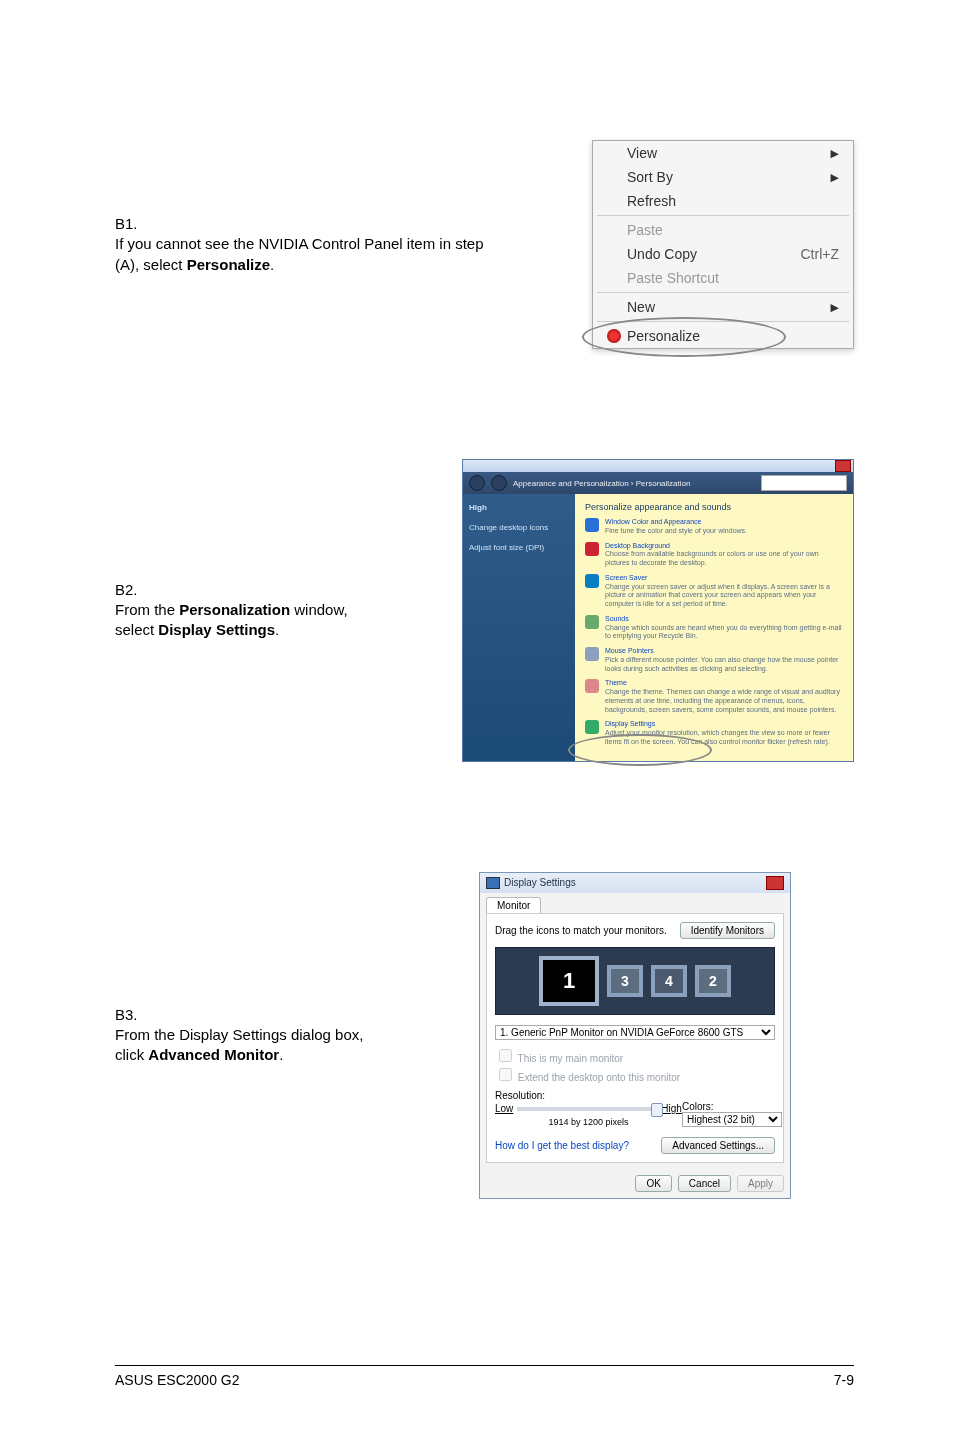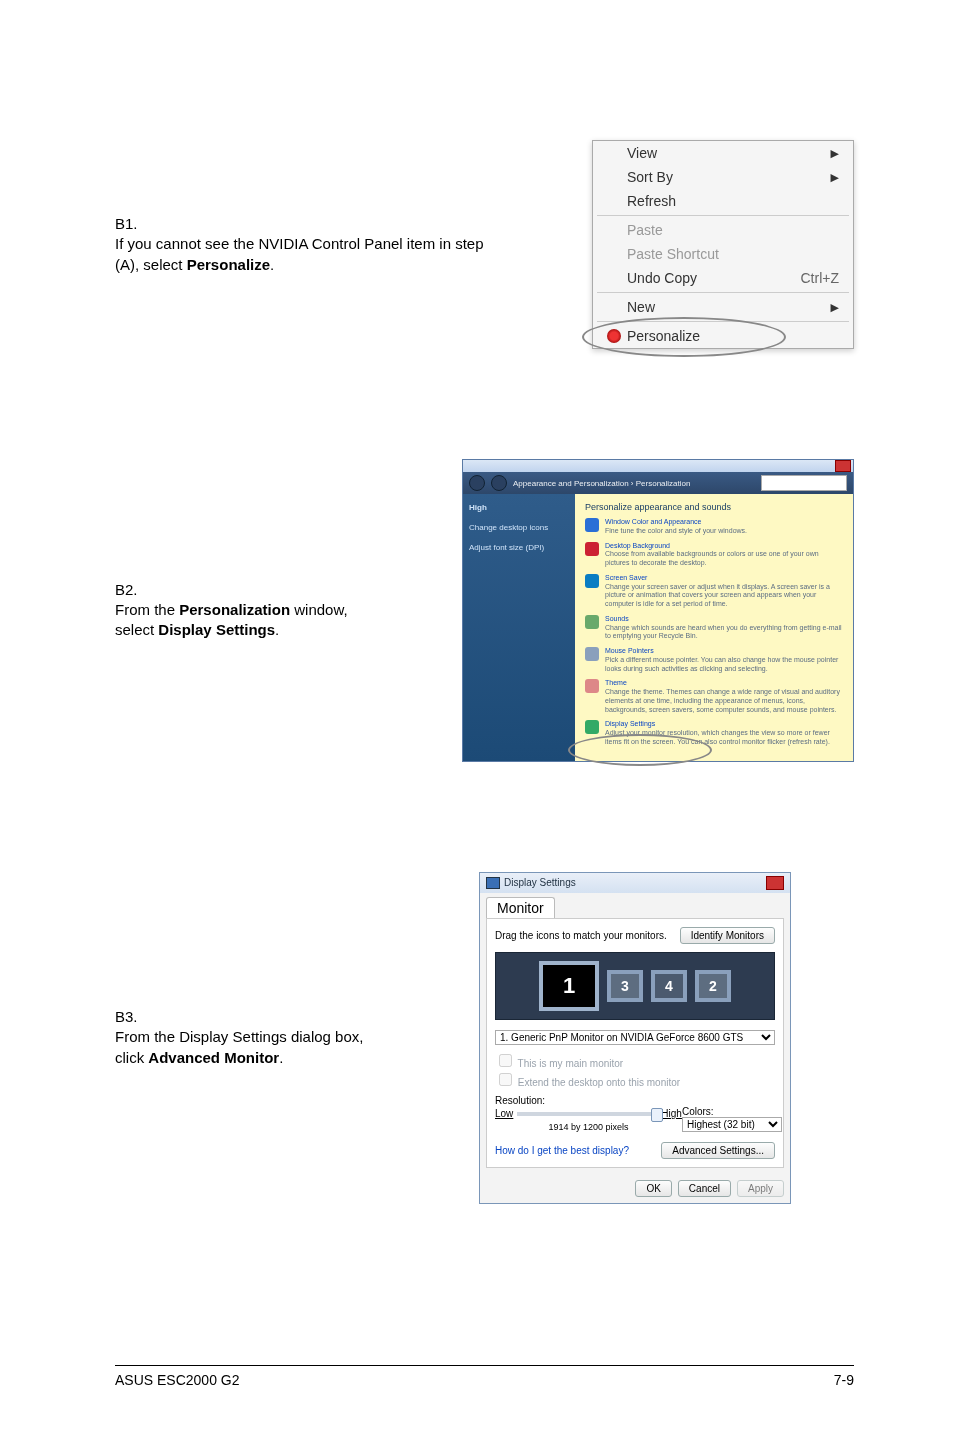--- a/index.html
+++ b/index.html
@@ -140,21 +140,21 @@
   .dsdlg .tb{
     background:linear-gradient(#e9eff8,#d4e1f1);
     padding:3px 6px;
     display:flex;justify-content:space-between;align-items:center;
     color:#234;
   }
   .dsdlg .tb .x{width:16px;height:12px;background:#c33;border:1px solid #800;}
   .dsdlg .tabs{background:#f3f3f3;padding:4px 6px 0;}
   .dsdlg .tab{
     display:inline-block;border:1px solid #bbb;border-bottom:none;
-    background:#fff;padding:2px 10px;font-size:14px;border-radius:3px 3px 0 0;
+    background:#fff;padding:2px 10px;font-size:10px;border-radius:3px 3px 0 0;
   }
   .dsdlg .panel{
     margin:0 6px 6px;border:1px solid #ccc;background:#fff;padding:8px;
   }
   .dsdlg .toprow{display:flex;justify-content:space-between;align-items:center;margin-bottom:8px;}
   .dsdlg .monarea{
     background:#2d3b50;border:1px solid #1a2636;height:66px;
     display:flex;align-items:center;justify-content:center;gap:8px;margin-bottom:10px;
   }
   .dsdlg .mon{
@@ -214,26 +214,26 @@
               <span>Sort By</span>
               <span class="arrow">▶</span>
             </div>
           <div class="item">
               <span>Refresh</span>
             </div>
           <hr>
           <div class="item disabled">
               <span>Paste</span>
             </div>
-          <div class="item disabled">
-              <span>Paste Shortcut</span>
-            </div>
           <div class="item">
               <span>Undo Copy</span>
               <span style="color:#666;">Ctrl+Z</span>
+            </div>
+          <div class="item disabled">
+              <span>Paste Shortcut</span>
             </div>
           <hr>
           <div class="item">
               <span>New</span>
               <span class="arrow">▶</span>
             </div>
           <hr>
           <div class="item" style="padding-left:14px;">
             <span style="display:flex;align-items:center;gap:6px;">
               <span style="width:14px;height:14px;background:radial-gradient(circle,#e33 40%,#a11 70%);border-radius:50%;display:inline-block;"></span>

